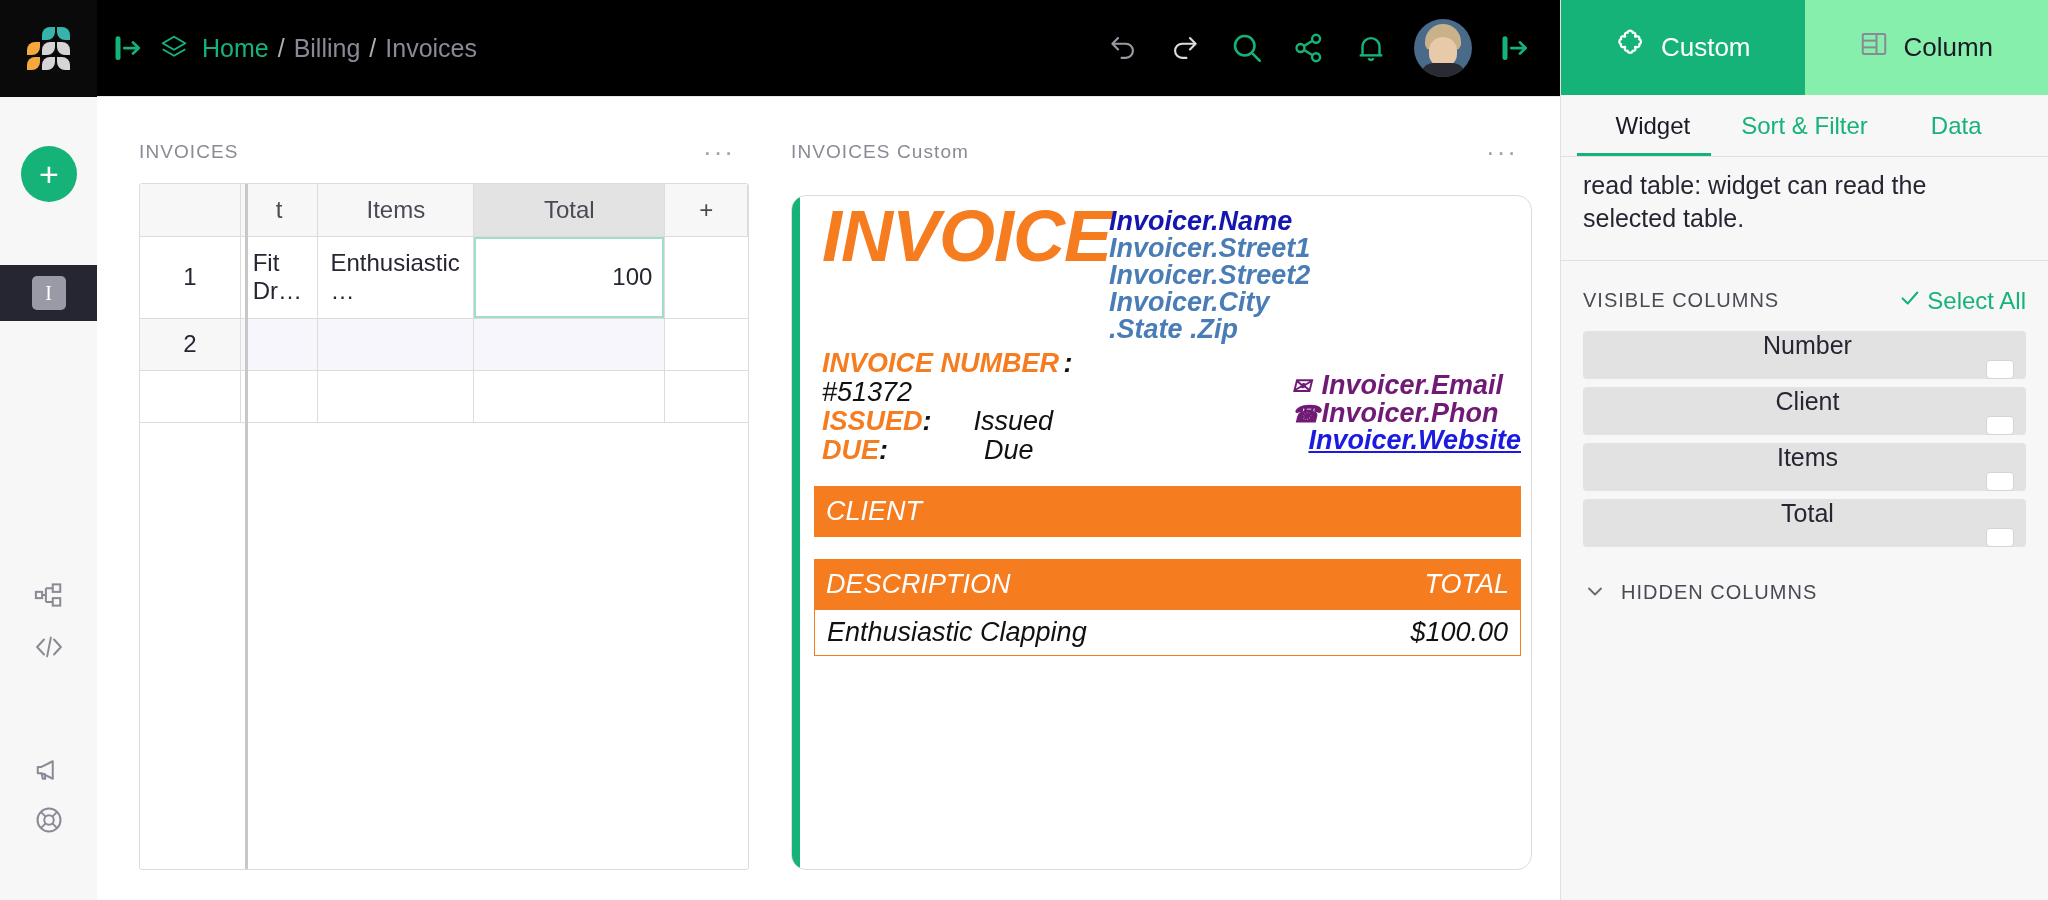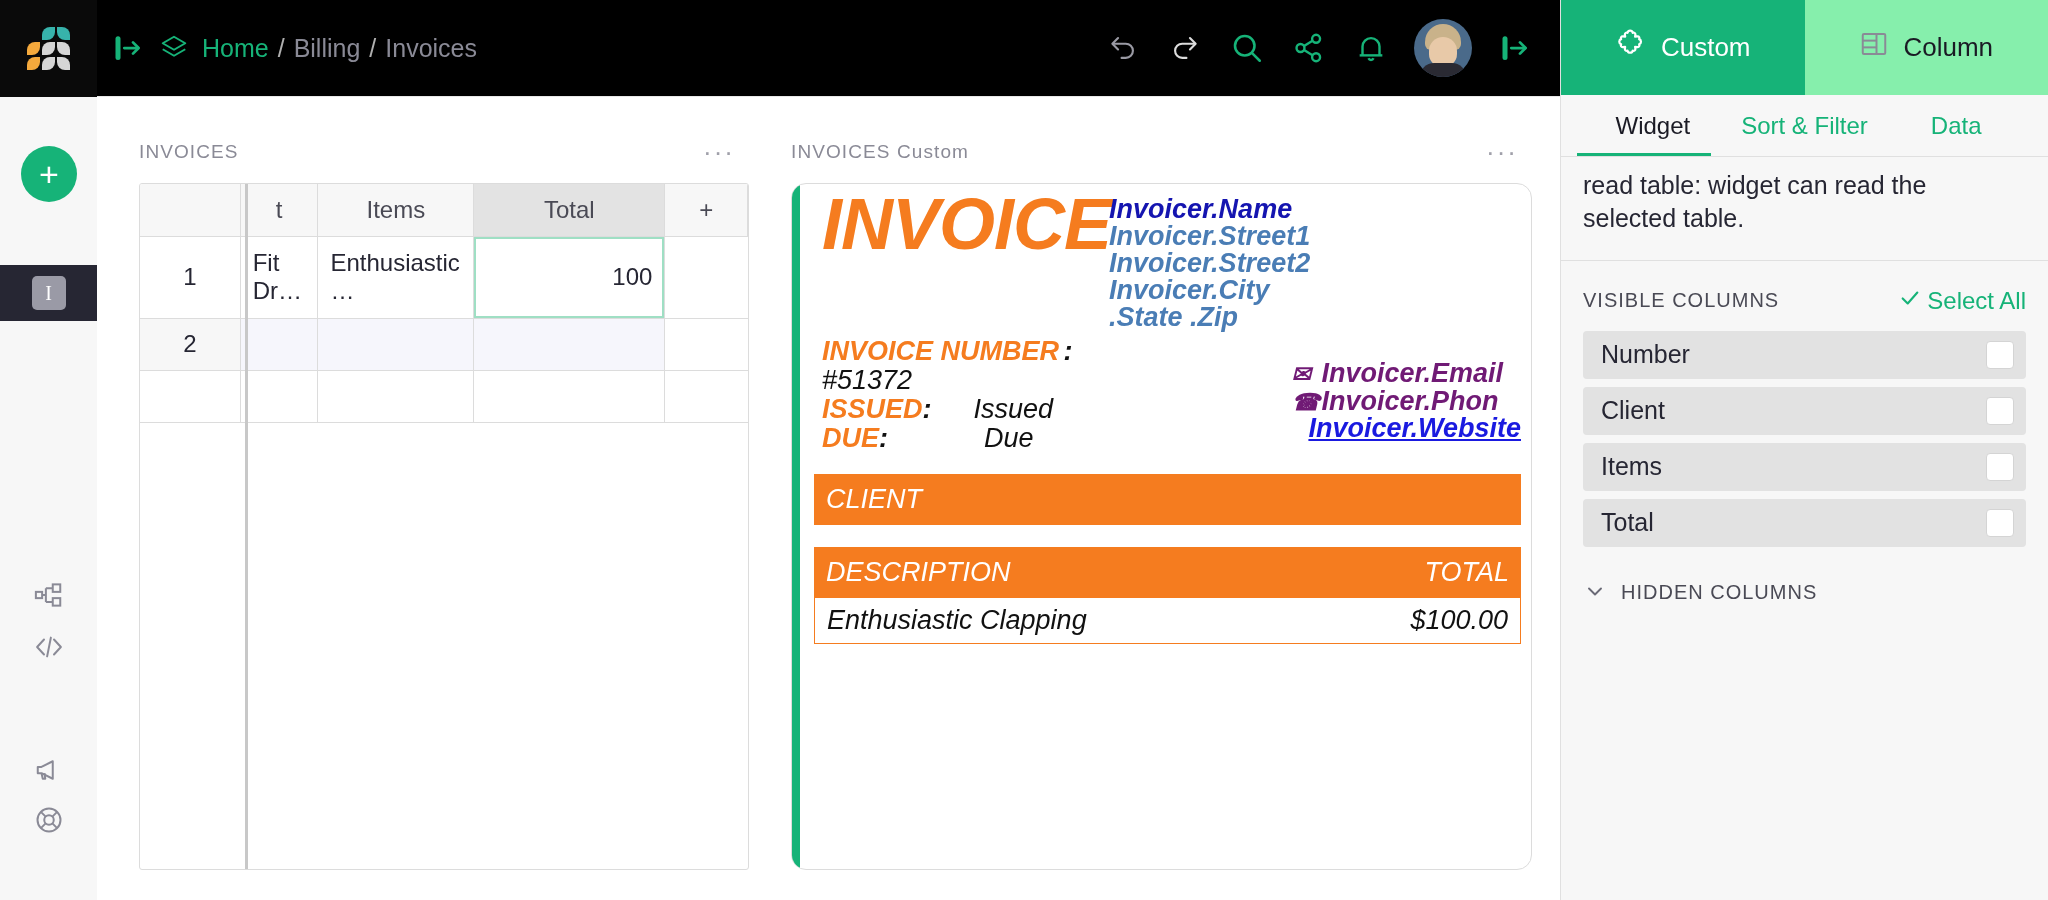--- a/index.html
+++ b/index.html
@@ -167,21 +167,21 @@
   .rp-help { padding: 12px 22px 24px 22px; font-size: 25px; color: #262633; line-height: 1.33; border-bottom: 1px solid #e0e0e0; }
   .rp-help p + p { margin-top: 28px; }
   .rp-section { padding: 26px 22px 0 22px; }
   .rp-sec-head { display: flex; align-items: center; }
   .rp-sec-title { font-size: 20px; letter-spacing: 1px; color: #4a4a55; text-transform: uppercase; }
   .rp-select-all { margin-left: auto; color: #16b378; font-size: 24px; cursor: pointer; display: flex; align-items: center; gap: 6px; }
   .col-list { margin-top: 16px; display: flex; flex-direction: column; gap: 8px; }
   .col-item {
     background: #e2e2e2; border-radius: 4px; height: 48px;
     display: flex; align-items: center; padding: 0 12px 0 18px;
-    font-size: 25px; color: #262633; cursor: pointer;
+    font-size: 25px; color: #262633; cursor: pointer; flex-direction: column;
   }
   .col-check { margin-left: auto; width: 28px; height: 28px; background: #fff; border-radius: 4px; border: 1px solid #d4d4d4; cursor: pointer; }
   .hidden-cols { display: flex; align-items: center; gap: 14px; padding: 32px 22px 0 22px; cursor: pointer; }
   .hidden-cols .lbl { font-size: 20px; letter-spacing: 1px; color: #4a4a55; text-transform: uppercase; }
 </style>
 </head>
 <body>
 
 <div id="app">
 
@@ -360,21 +360,21 @@
                   <td></td>
                   <td></td>
                   <td style="border-right:none"></td>
               </tr>
             </tbody>
           </table>
           <div class="grid-vline"></div>
         </div>
       </div>
 
-      <div class="widget" style="flex:1 1 auto; padding:24px 28px 30px 14px;">
+      <div class="widget" style="flex:1 1 auto; padding:24px 28px 30px 14px;gap:12px;">
         <div class="widget-title-row">
           <span class="widget-title"><span>INVOICES</span><span class="suffix"> Custom</span></span>
           <span class="widget-dots">···</span>
         </div>
         <div class="custom-frame">
           <div class="inv-doc">
             <div class="inv-inner">
               <div class="inv-head">
                 <div class="inv-title">INVOICE</div>
                 <div class="inv-from">

